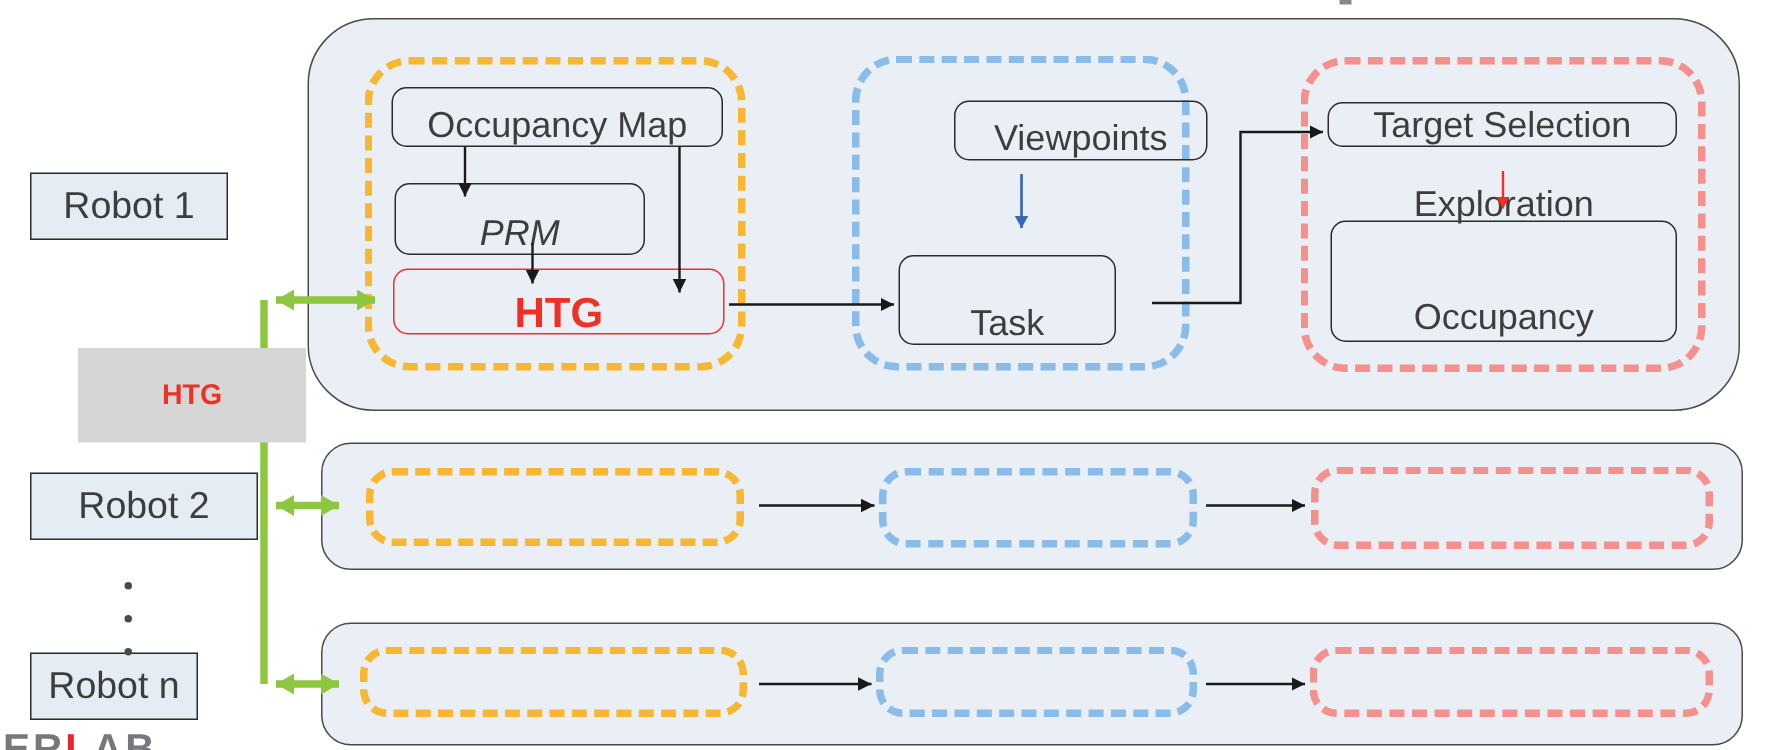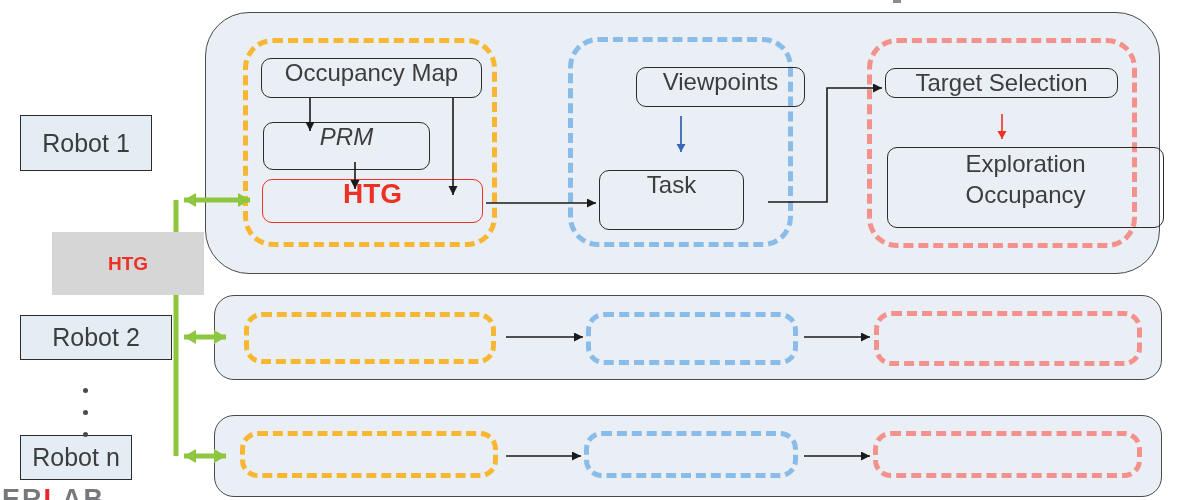--- a/index.html
+++ b/index.html
@@ -31,21 +31,21 @@
   .dashed{border-style:dashed;border-width:5px;background:transparent;}
   .dash-orange{border-color:var(--orange,#f7b733);border-radius:30px;}
   .dash-blue{border-color:var(--blue_dash,#89bce8);border-radius:30px;}
   .dash-pink{border-color:var(--pink_dash,#f4918c);border-radius:30px;}
   .dash-sm{border-radius:18px;}
 
   
   .module{
     border:1.4px solid var(--box_border,#2b2b2b);
     border-radius:10px;background:transparent;
-    display:flex;flex-direction:column;align-items:center;justify-content:flex-start;
+    display:flex;flex-direction:column;align-items:center;justify-content:flex-end;
     font-size:24px;line-height:27px;color:var(--text,#3d3d3d);text-align:center;
   }
   .module.red-box{border:1.6px solid var(--red,#ee3124);}
   .htg-text{font-size:28px;font-weight:bold;color:var(--red,#ee3124);}
 
   
   .state-box{
     background:var(--gray_box,#d6d6d6);
     display:flex;flex-direction:column;align-items:center;justify-content:center;
     font-size:19px;line-height:25px;font-weight:bold;color:var(--red,#ee3124);
@@ -68,21 +68,21 @@
 </style>
 </head>
 <body>
 
 <div class="abs top-artifact" style="left:893px;top:0;width:8px;height:3px;"></div>
 
 <div class="abs container r1" style="left:205px;top:12px;width:955px;height:262px;"></div>
 <div class="abs container row" style="left:214px;top:295px;width:948px;height:85px;"></div>
 <div class="abs container row" style="left:214px;top:415px;width:948px;height:82px;"></div>
 
-<div class="abs robot-label" style="left:20px;top:115px;width:132px;height:56px;">
+<div class="abs robot-label" style="left:20px;top:115px;width:132px;height:45px;">
   <span>Robot 1</span>
 </div>
 <div class="abs robot-label" style="left:20px;top:315px;width:152px;height:45px;">
   <span>Robot 2</span>
 </div>
 <div class="abs robot-label" style="left:20px;top:435px;width:112px;height:45px;">
   <span>Robot n</span>
 </div>
 
 <div class="abs dot" style="left:83px;top:388px;">·</div>
@@ -112,21 +112,21 @@
 </div>
 <div class="abs module" style="left:599px;top:67px;width:169px;height:40px;margin-left:37px;">
   <span>Viewpoints</span>
 </div>
 <div class="abs module" style="left:599px;top:170px;width:145px;height:60px;">
   <span>Task</span>
 </div>
 <div class="abs module" style="left:885px;top:68px;width:233px;height:30px;">
   <span>Target Selection</span>
 </div>
-<div class="abs module" style="left:887px;top:147px;width:277px;height:81px;line-height:31px;">
+<div class="abs module" style="left:887px;top:147px;width:231px;height:81px;line-height:31px;gap:44px;">
   <span>Exploration</span>
   <span>Occupancy</span>
 </div>
 
 <svg class="overlay" width="1177" height="500" viewBox="0 0 1177 500">
   <defs>
     <marker id="mBlack" markerUnits="userSpaceOnUse" markerWidth="10" markerHeight="10" refX="9" refY="4.5" orient="auto-start-reverse">
       <path d="M0 0 L9 4.5 L0 9 Z" fill="#1a1a1a"></path>
     </marker>
     <marker id="mGreen" markerUnits="userSpaceOnUse" markerWidth="13" markerHeight="14" refX="12" refY="7" orient="auto-start-reverse">

